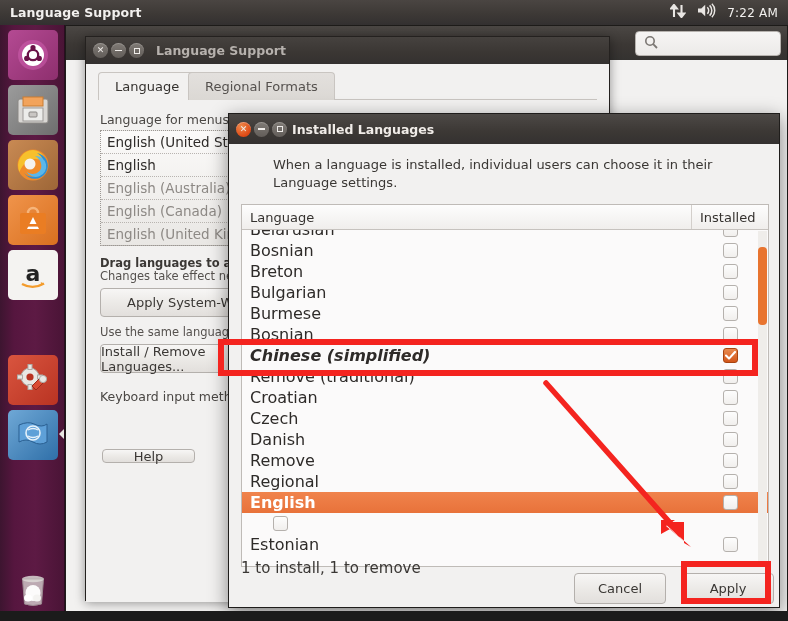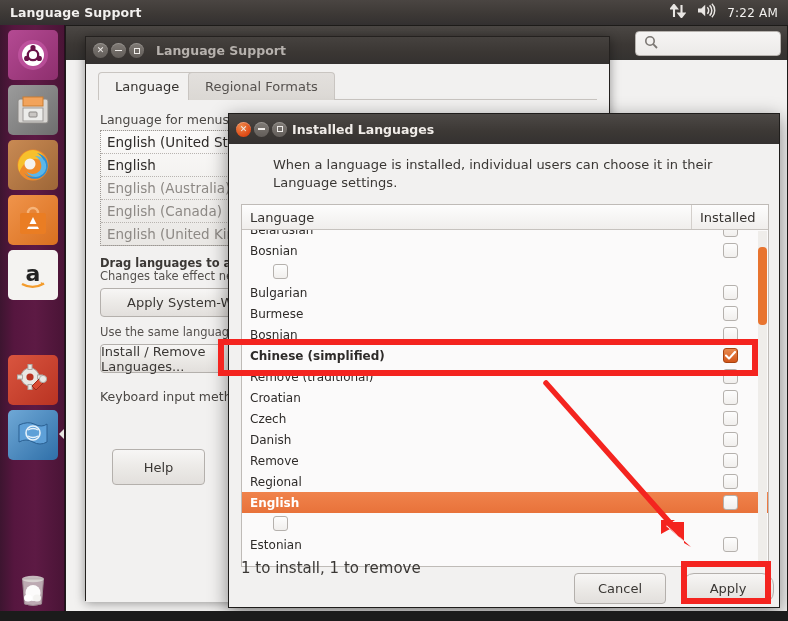--- a/index.html
+++ b/index.html
@@ -120,21 +120,21 @@
   .gbtn {
     background: linear-gradient(to bottom,#f7f6f5 0%, #eceae7 50%, #e2dfdc 100%);
     border: 1px solid #b4b0ac; border-radius: 4px;
     font-size: 13px; color: #3a3734;
     display: flex; align-items: center; justify-content: center;
   }
   #apply-sys-btn { position: absolute; left: 14px; top: 224px; width: 180px; height: 29px; }
   #same-lang-note { position: absolute; left: 14px; top: 261px; font-size: 11.5px; color: #55514e; }
   #install-remove-btn { position: absolute; left: 14px; top: 280px; width: 190px; height: 29px; }
   #kbd-input-label { position: absolute; left: 14px; top: 325px; font-size: 12.5px; color: #4a4744; }
-  #help-btn { position: absolute; left: 26px; top: 385px; width: 93px; height: 36px; }
+  #help-btn { position: absolute; left: 16px; top: 385px; width: 93px; height: 14px; }
 
   
   #dlg {
     position: absolute; left: 228px; top: 113px; width: 552px; height: 495px;
     background: #f2f1f0; border: 1px solid #1f1d1b;
     box-shadow: 0 5px 18px rgba(0,0,0,.45);
   }
   #dlg-titlebar {
     height: 30px;
     background: linear-gradient(to bottom,#4d4946 0%, #3c3835 58%, #343130 100%);
@@ -149,42 +149,42 @@
     position: absolute; left: 12px; top: 90px; width: 528px; height: 363px;
     background: #fbfafa; border: 1px solid #bfbbb7;
   }
   #thead { display: flex; height: 25px; background: linear-gradient(to bottom,#fdfdfd,#f0eeec); border-bottom: 1px solid #c6c2be; }
   .th { font-size: 13px; color: #35322f; display: flex; align-items: center; padding-left: 8px; }
   #th-lang { flex: 1; border-right: 1px solid #d3cfcb; }
   #th-installed { width: 76px; }
   #tbody-clip { position: absolute; left: 0; top: 25px; right: 0; bottom: 0; overflow: hidden; background: #fbfafa; }
   #tbody { position: absolute; left: 0; top: -11px; right: 0; }
   .trow { height: 21px; display: flex; align-items: center; position: relative; }
-  .trow .tname { flex: 1; font-size: 12px; color: #2e2b29; padding-left: 8px; }
+  .trow .tname { flex: 1; font-size: 16px; color: #2e2b29; padding-left: 8px; }
   .trow .tcheck { width: 76px; display: flex; align-items: center; justify-content: center; }
   .trow.selected { background: linear-gradient(to bottom,#f0834c,#e8723a); }
   .trow.selected .tname { color: #ffffff; font-weight: bold; }
-  .trow.bold .tname { font-weight: bold; }
+  .trow.bold .tname { font-weight: bold; font-style: italic; }
   .cbox {
     width: 15px; height: 15px; border-radius: 3px;
     background: linear-gradient(to bottom,#fdfdfd,#f1efed);
     border: 1px solid #b5b1ad;
   }
   .cbox.checked {
     background: linear-gradient(to bottom,#e98a4e,#d2561a);
     border: 1px solid #a8430f;
     display: flex; align-items: center; justify-content: center;
   }
   .cbox.checked svg { display: block; }
   #vscroll-track { position: absolute; right: 1px; top: 26px; width: 9px; bottom: 1px; background: #efedea; }
   #vscroll-thumb { position: absolute; right: 1px; top: 42px; width: 9px; height: 78px; background: #e8742f; border-radius: 4px; }
 
   #dlg-status { position: absolute; left: 12px; top: 445px; font-size: 15px; color: #3a3734; }
   #cancel-btn { position: absolute; left: 345px; top: 459px; width: 92px; height: 31px; }
-  #apply-btn { position: absolute; left: 453px; top: 459px; width: 92px; height: 31px; border-radius: 12px; }
+  #apply-btn { position: absolute; left: 453px; top: 459px; width: 92px; height: 31px; }
 
   
   .redbox { position: absolute; border: 6px solid #f4241f; }
   #ann-chinese { left: 218px; top: 339px; width: 540px; height: 37px; }
   #ann-apply { left: 681px; top: 561px; width: 90px; height: 43px; }
   #ann-arrow { position: absolute; left: 520px; top: 370px; width: 230px; height: 200px; }
 
   
   #bottom-strip { position: absolute; left: 0; bottom: 0; width: 788px; height: 10px; background: #1b1b1b; }
 </style>
@@ -412,20 +412,21 @@
                 <span class="cbox"></span>
               </div>
             </div>
             <div class="trow">
               <div class="tname">Bosnian</div>
               <div class="tcheck">
                 <span class="cbox"></span>
               </div>
             </div>
             <div class="trow">
+              <div class="tname">Breton</div>
               <div class="tcheck">
                 <span class="cbox"></span>
               </div>
             </div>
             <div class="trow">
               <div class="tname">Bulgarian</div>
               <div class="tcheck">
                 <span class="cbox"></span>
               </div>
             </div>

